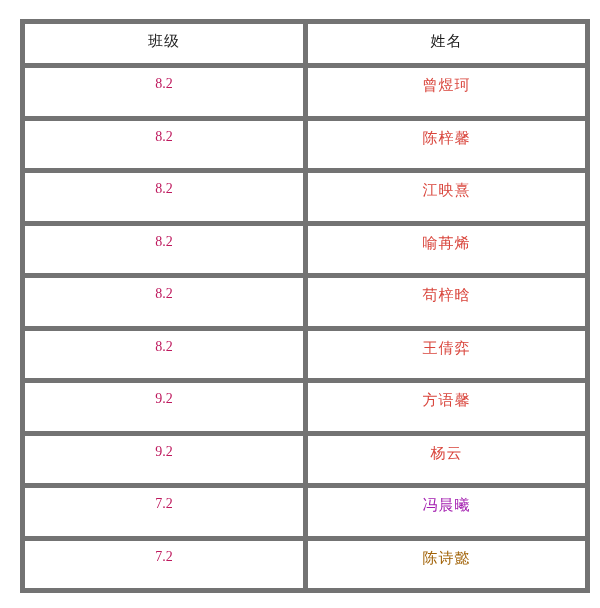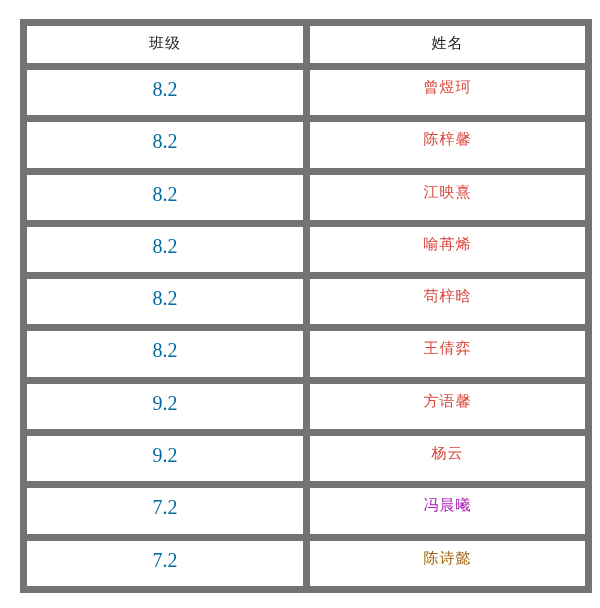--- a/index.html
+++ b/index.html
@@ -20,40 +20,40 @@
     left: 20px;
     top: 19px;
     width: 565px;
     height: 574px;
     border-collapse: collapse;
     table-layout: fixed;
     background: #ffffff;
   }
   table.roster th,
   table.roster td {
-    border: 7px solid #737373;
+    border: 5px solid #737373;
     text-align: center;
     vertical-align: top;
     padding-top: 8px;
     height: 44px;
     overflow: hidden;
   }
   col.col-class { width: 283px; }
   col.col-name  { width: 282px; }
   th.header-cell {
     font-family: "Liberation Serif", serif;
     font-weight: 400;
     font-size: 15px;
     color: #1c1c1c;
     letter-spacing: 1px;
   }
   td.class-cell {
     font-family: "Liberation Serif", serif;
-    font-size: 20px;
-    color: #0369a1;
+    font-size: 14px;
+    color: #be185d;
   }
   td.name-cell {
     font-family: "Liberation Sans", sans-serif;
     font-size: 15px;
     font-weight: 500;
     letter-spacing: 1px;
   }
 </style>
 </head>
 <body>

